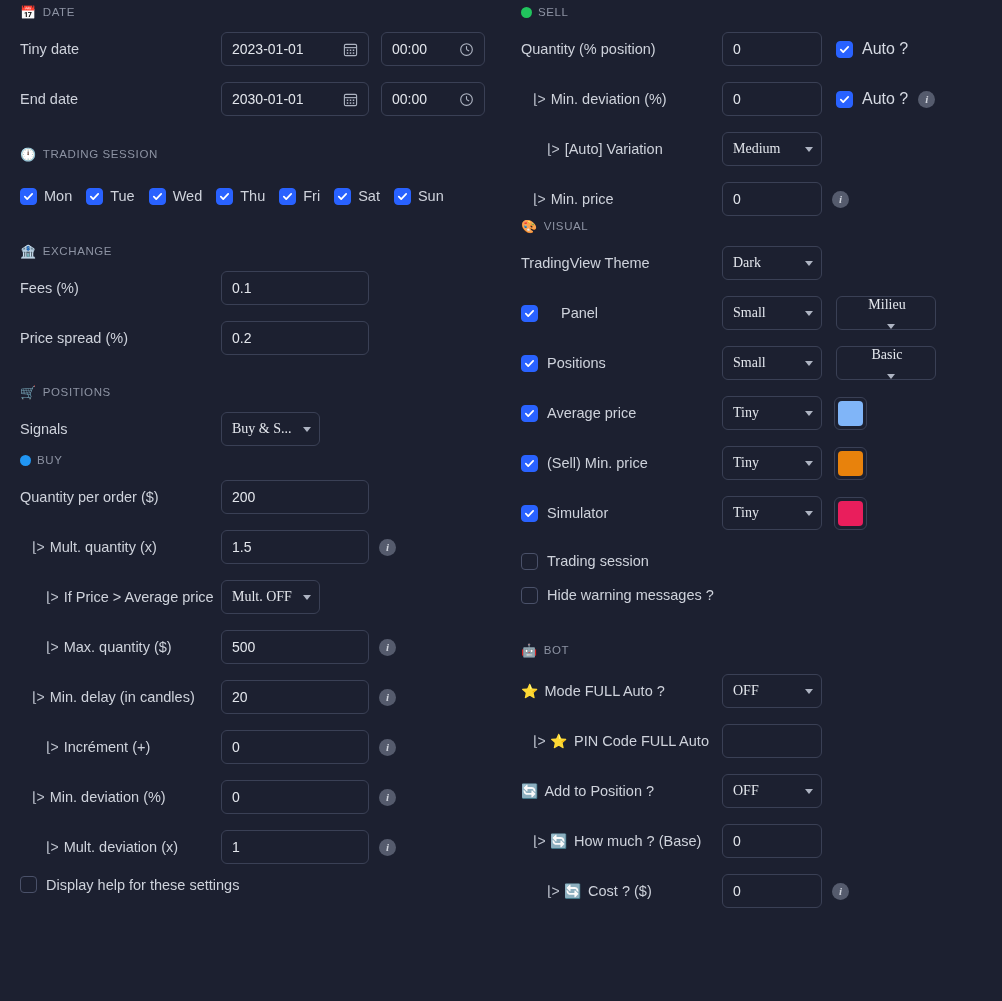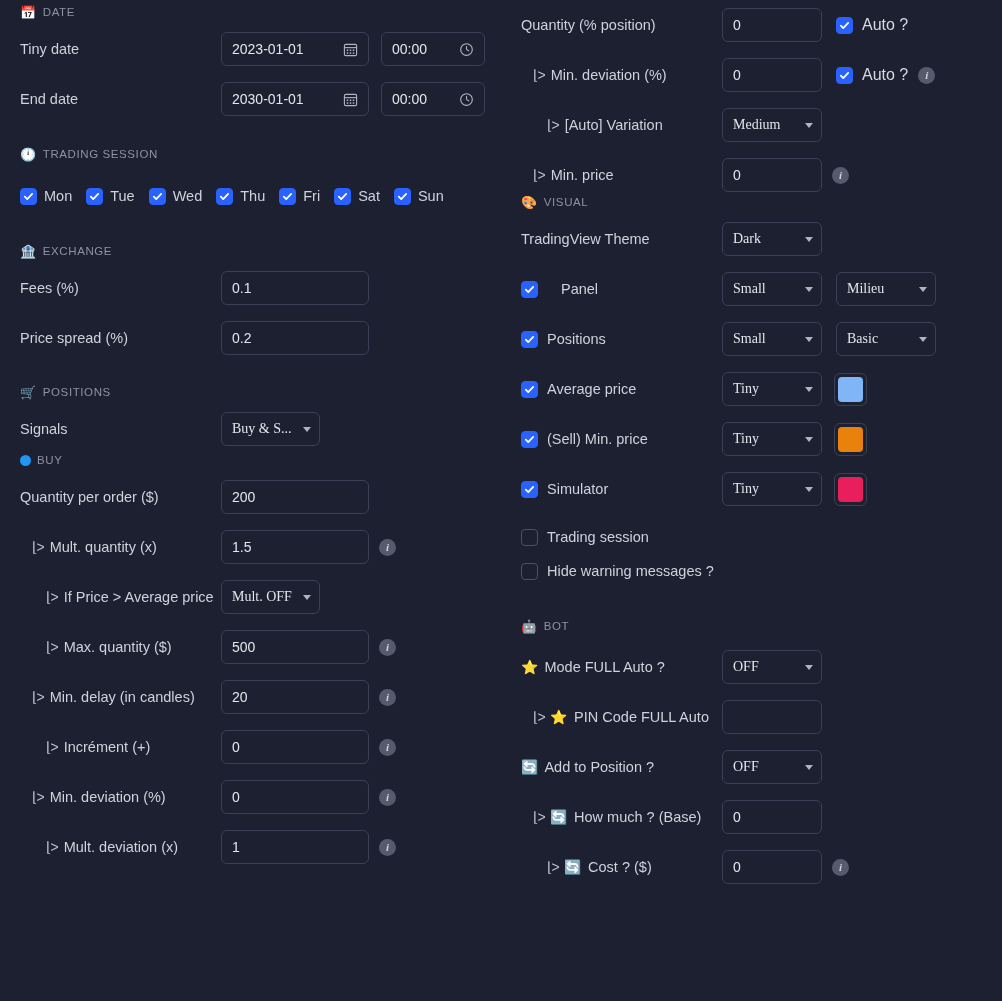--- a/index.html
+++ b/index.html
@@ -107,21 +107,21 @@
     margin-left: 10px; flex: none;
     font-family: "Liberation Serif", serif;
   }
 
   
   .sw-wrap {
     width: 33px; height: 33px; border: 1px solid #3a4055; border-radius: 6px;
     display: flex; align-items: center; justify-content: center; margin-left: 12px;
   }
   .sw { width: 25px; height: 25px; border-radius: 4px; }
-  .ml14 { margin-left: 14px; }
+  .ml14 { margin-left: 14px; flex-direction: column; }
 </style>
 </head>
 <body>
 
 <div class="page">
 
   <div class="col col-left">
 
     <div class="sec-head">
       <span class="emo">📅</span>
@@ -370,25 +370,33 @@
       <div class="lbl lw ind2">
         <span class="arrowp">⌊&gt;</span>
         <span>Mult. deviation (x)</span>
       </div>
       <div class="field input wide">
         <span class="val">1</span>
       </div>
       <span class="info">i</span>
     </div>
 
+    <div class="cbrow" style="margin-top:4px">
+      <span class="cb"></span>
+      <span class="cbl">Display help for these settings</span>
+    </div>
 
   </div>
 
   <div class="col col-right">
 
+    <div class="sec-head">
+      <span class="dot" style="background:#21c45d"></span>
+      <span>SELL</span>
+    </div>
 
     <div class="row">
       <div class="lbl lw-r">Quantity (% position)</div>
       <div class="field input">
         <span class="val">0</span>
       </div>
       <span class="cb on ml14">
           <svg class="tick" width="11" height="11" viewBox="0 0 12 12">
             <polyline points="2,6.2 4.6,8.8 10,3.2" fill="none" stroke="#fff" stroke-width="1.9" stroke-linecap="round" stroke-linejoin="round"></polyline>
           </svg>

